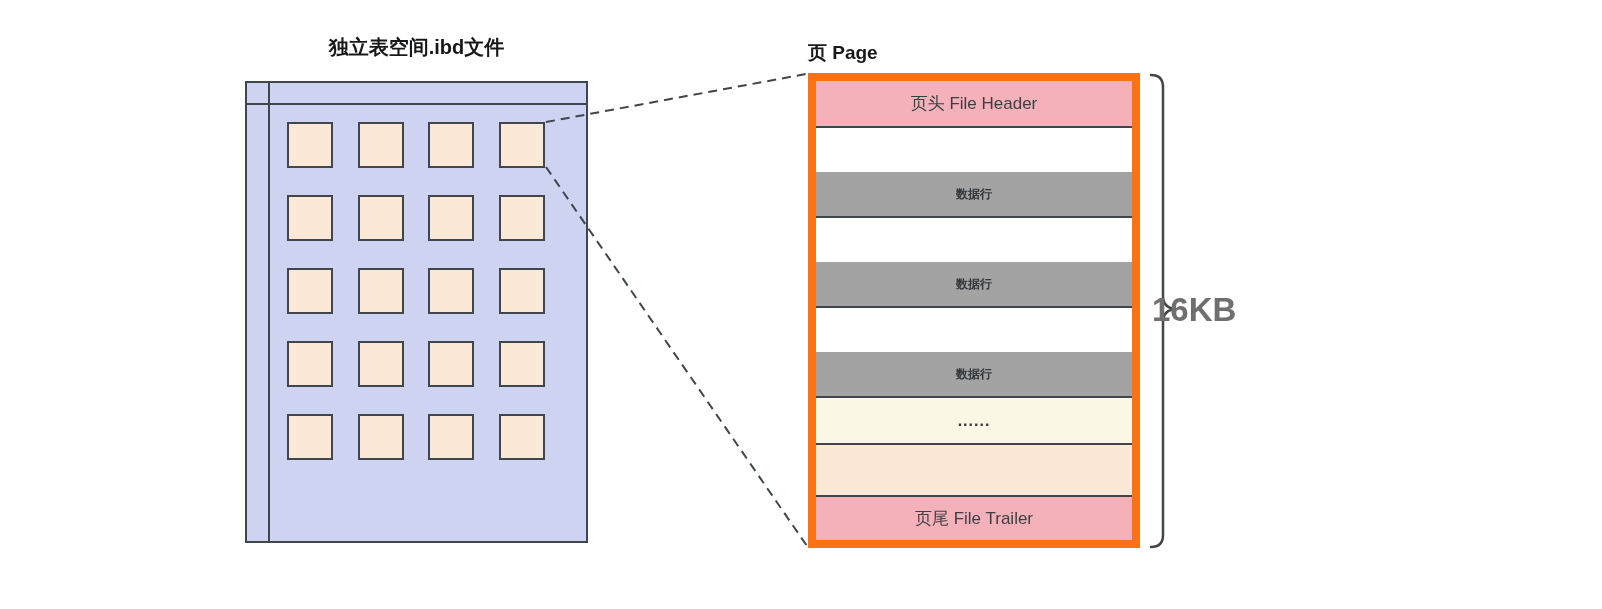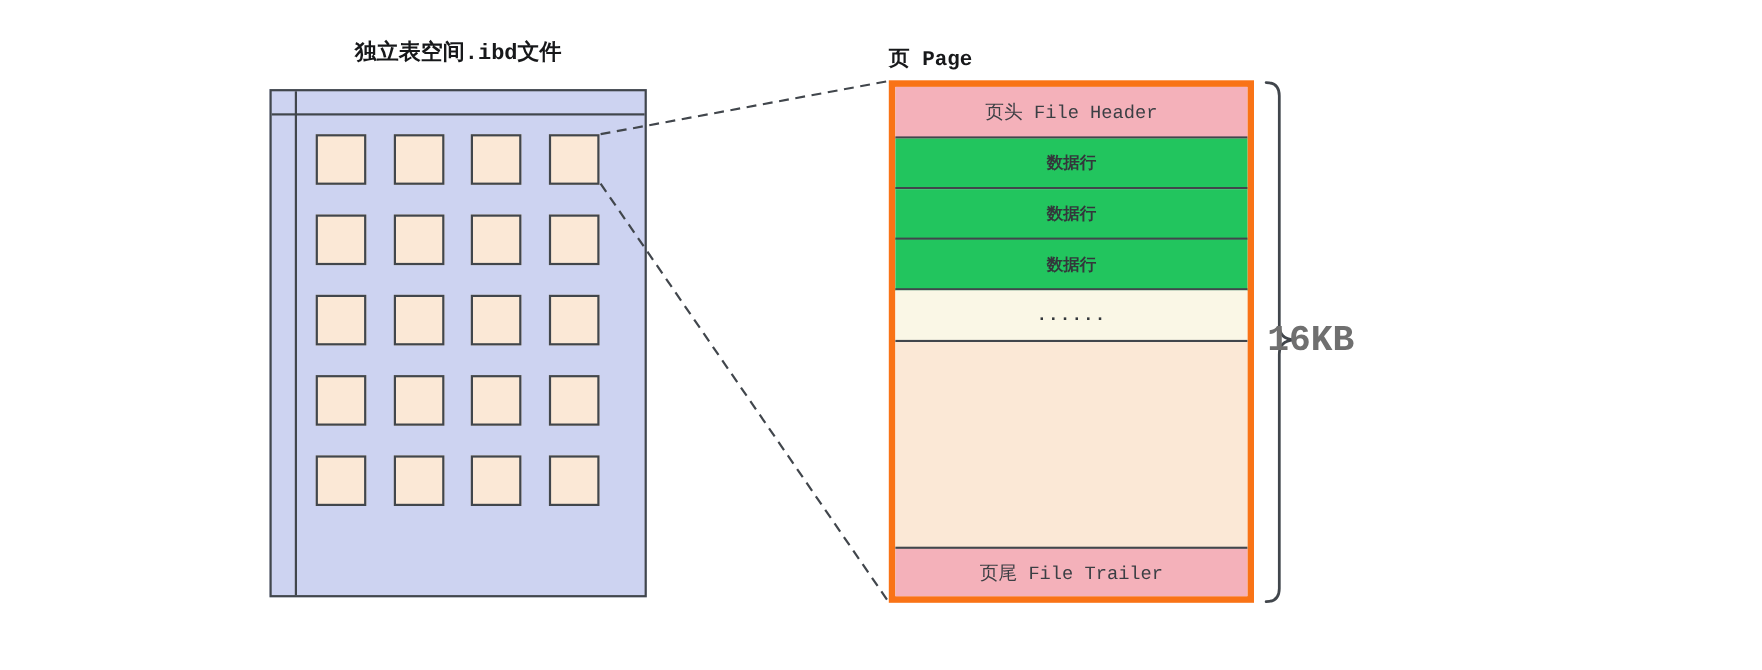--- a/index.html
+++ b/index.html
@@ -1,18 +1,18 @@
 <!DOCTYPE html>
 <html><head>
 <meta charset="utf-8">
 <style>
   html,body{margin:0;padding:0;background:#ffffff;}
   .canvas{
     position:relative;width:1602px;height:609px;background:#ffffff;
-    font-family:Liberation Mono, monospace;overflow:hidden;
+    font-family:Liberation Sans, sans-serif;overflow:hidden;
   }
   .ts-title{
     position:absolute;left:245px;top:34px;width:343px;text-align:center;
     font-size:20px;font-weight:bold;color:#17181a;
   }
   .pg-title{
     position:absolute;left:808px;top:40px;width:332px;
     font-size:19px;font-weight:bold;color:#17181a;
   }
   .tablespace{
@@ -21,29 +21,29 @@
   }
   .ts-vline{position:absolute;left:21px;top:0;bottom:0;width:2px;background:#41464c;}
   .ts-hline{position:absolute;top:20px;left:0;right:0;height:2px;background:#41464c;}
   .ts-grid{position:absolute;left:0;top:0;right:0;bottom:0;}
   .square{
     position:absolute;width:46px;height:46px;background:#fbe8d6;
     border:2px solid #41464c;box-sizing:border-box;
   }
   .page{
     position:absolute;left:808px;top:73px;width:332px;height:475px;
-    border:6px solid #f97316;box-sizing:border-box;
+    border:8px solid #f97316;box-sizing:border-box;
     display:flex;flex-direction:column;background:#ffffff;
   }
   .prow{
     display:flex;align-items:center;justify-content:center;
     border-bottom:2px solid #41464c;box-sizing:border-box;flex:0 0 auto;
   }
   .ph{height:47px;background:#f4b1ba;color:#3b3f44;font-size:17px;}
-  .pd{height:46px;background:#22c55e;color:#33373b;font-size:15px;font-weight:bold;}
+  .pd{height:46px;background:#a3a3a3;color:#33373b;font-size:12px;font-weight:bold;margin-top:44px;}
   .pdots{height:47px;background:#faf7e6;color:#33373b;font-size:16px;font-weight:bold;letter-spacing:1px;}
   .pfree{flex:1 1 auto;background:#fbe8d6;}
   .pt{height:43px;background:#f4b1ba;color:#3b3f44;font-size:17px;border-bottom:none;}
   .size-label{
     position:absolute;left:1152px;top:291px;
     font-size:33px;font-weight:bold;color:#6f6f6f;
   }
   .overlay{position:absolute;left:0;top:0;pointer-events:none;}
 </style>
 </head>

